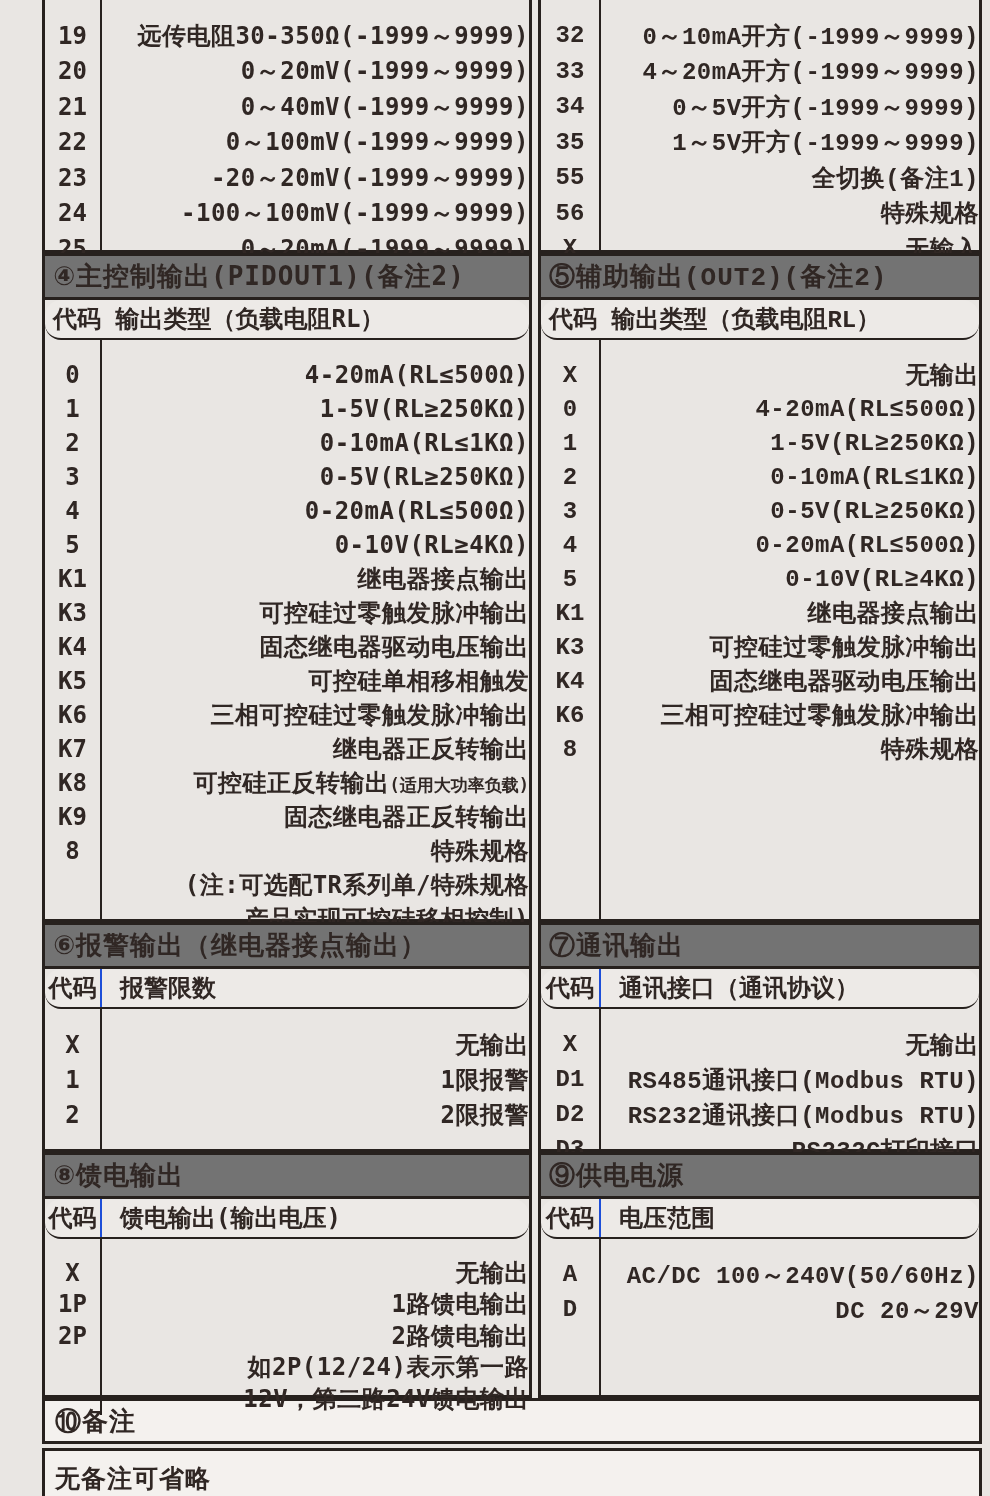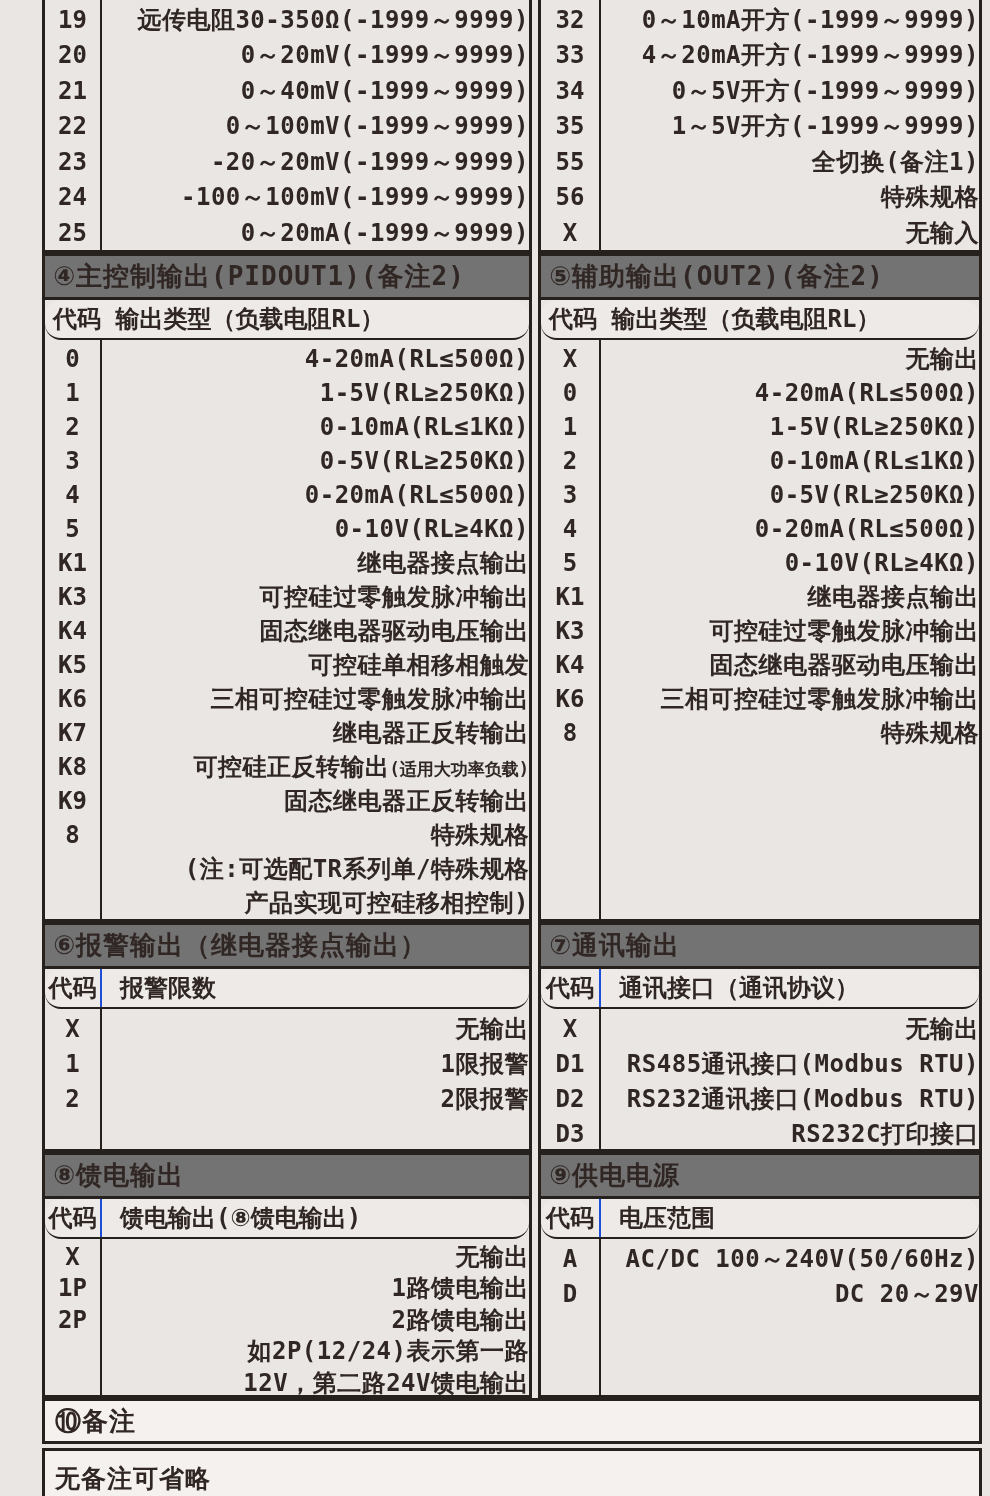--- a/index.html
+++ b/index.html
@@ -14,21 +14,21 @@
   .hblock { display: flex; gap: 6px; align-items: stretch; }
   .tbox {
     border: 3px solid #27211e;
     background: #e9e6e3;
     display: flex;
     flex-direction: column;
     position: relative;
   }
   .tbox.noTop { border-top: none; }
   .lbox { width: 490px; }
-  .rbox { width: 444px; }
+  .rbox { width: 444px; font-family: Liberation Mono, monospace; }
 
   .band {
     background: #737373;
     border-bottom: 3px solid #27211e;
     display: flex;
     align-items: center;
     flex: none;
   }
   .band.title { height: 44px; padding: 0 8px; font-size: 26px; letter-spacing: 1px; }
   .band.sub { height: 40px; background: #edeae7; border-bottom: 2px solid #27211e; font-size: 24px; border-radius: 16px; }
@@ -42,21 +42,21 @@
     flex: none;
   }
   .band.sub.split .desc {
     border-left: 2px solid #1d4ed8;
     align-self: stretch;
     display: flex; align-items: center;
     padding-left: 18px;
     flex: 1;
   }
 
-  .rows { position: relative; flex: 1; padding-top: 2px; }
+  .rows { position: relative; flex: 1; padding-top: 18px; }
   .rows::before {
     content: "";
     position: absolute;
     left: var(--codew);
     top: 0; bottom: 0;
     width: 2px;
     background: #27211e;
   }
   .row { display: flex; height: var(--rowh); align-items: center; font-size: 24px; }
   .row .code { width: var(--codew); text-align: center; flex: none; }
@@ -338,21 +338,21 @@
     </div>
   </div>
 
   <div class="hblock" style="height:246px">
     <div class="tbox lbox" style="--codew:55px;--rowh:31.5px">
       <div class="band title">
         <span>⑧馈电输出</span>
       </div>
       <div class="band sub split">
         <span class="code">代码</span>
-        <span class="desc">馈电输出(⑧馈电输出)</span>
+        <span class="desc">馈电输出(输出电压)</span>
       </div>
       <div class="rows">
           <div class="row">
             <span class="code">X</span>
             <span class="desc">无输出</span>
           </div>
           <div class="row">
             <span class="code">1P</span>
             <span class="desc">1路馈电输出</span>
           </div>

